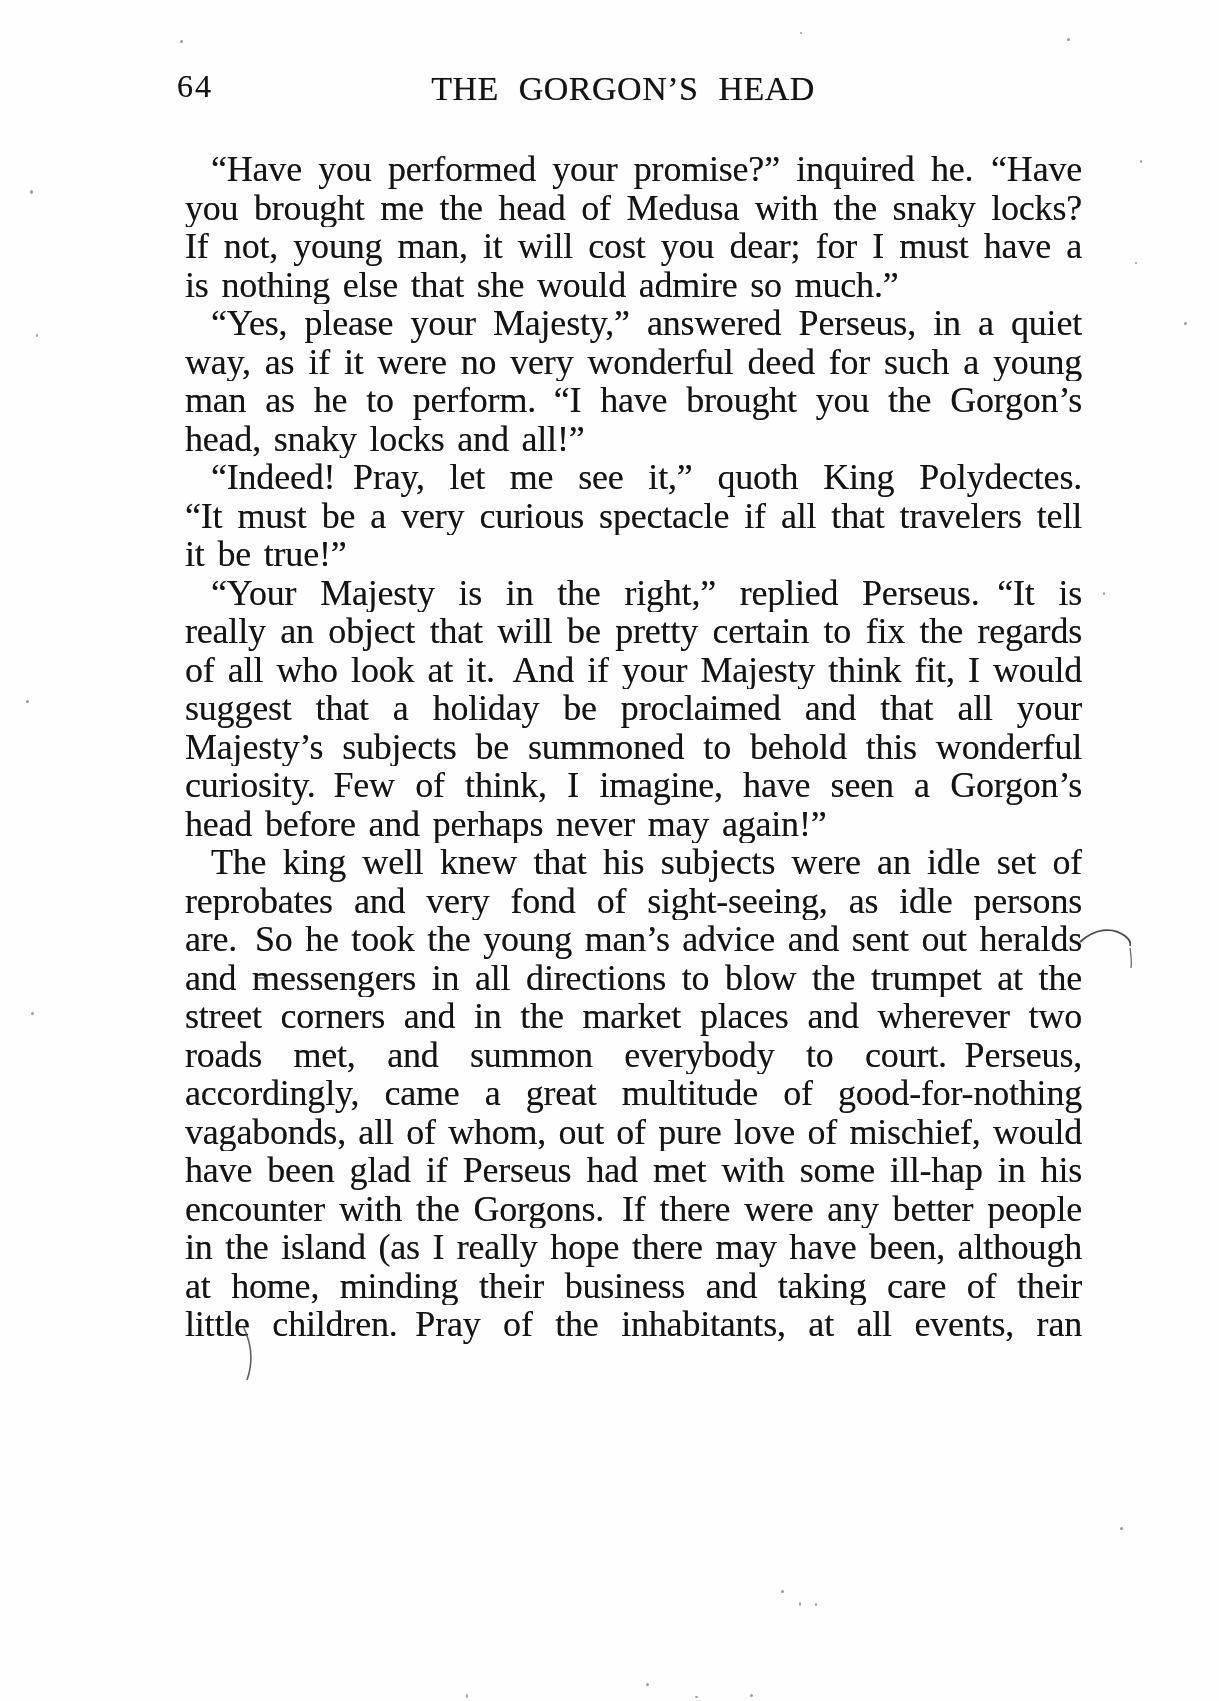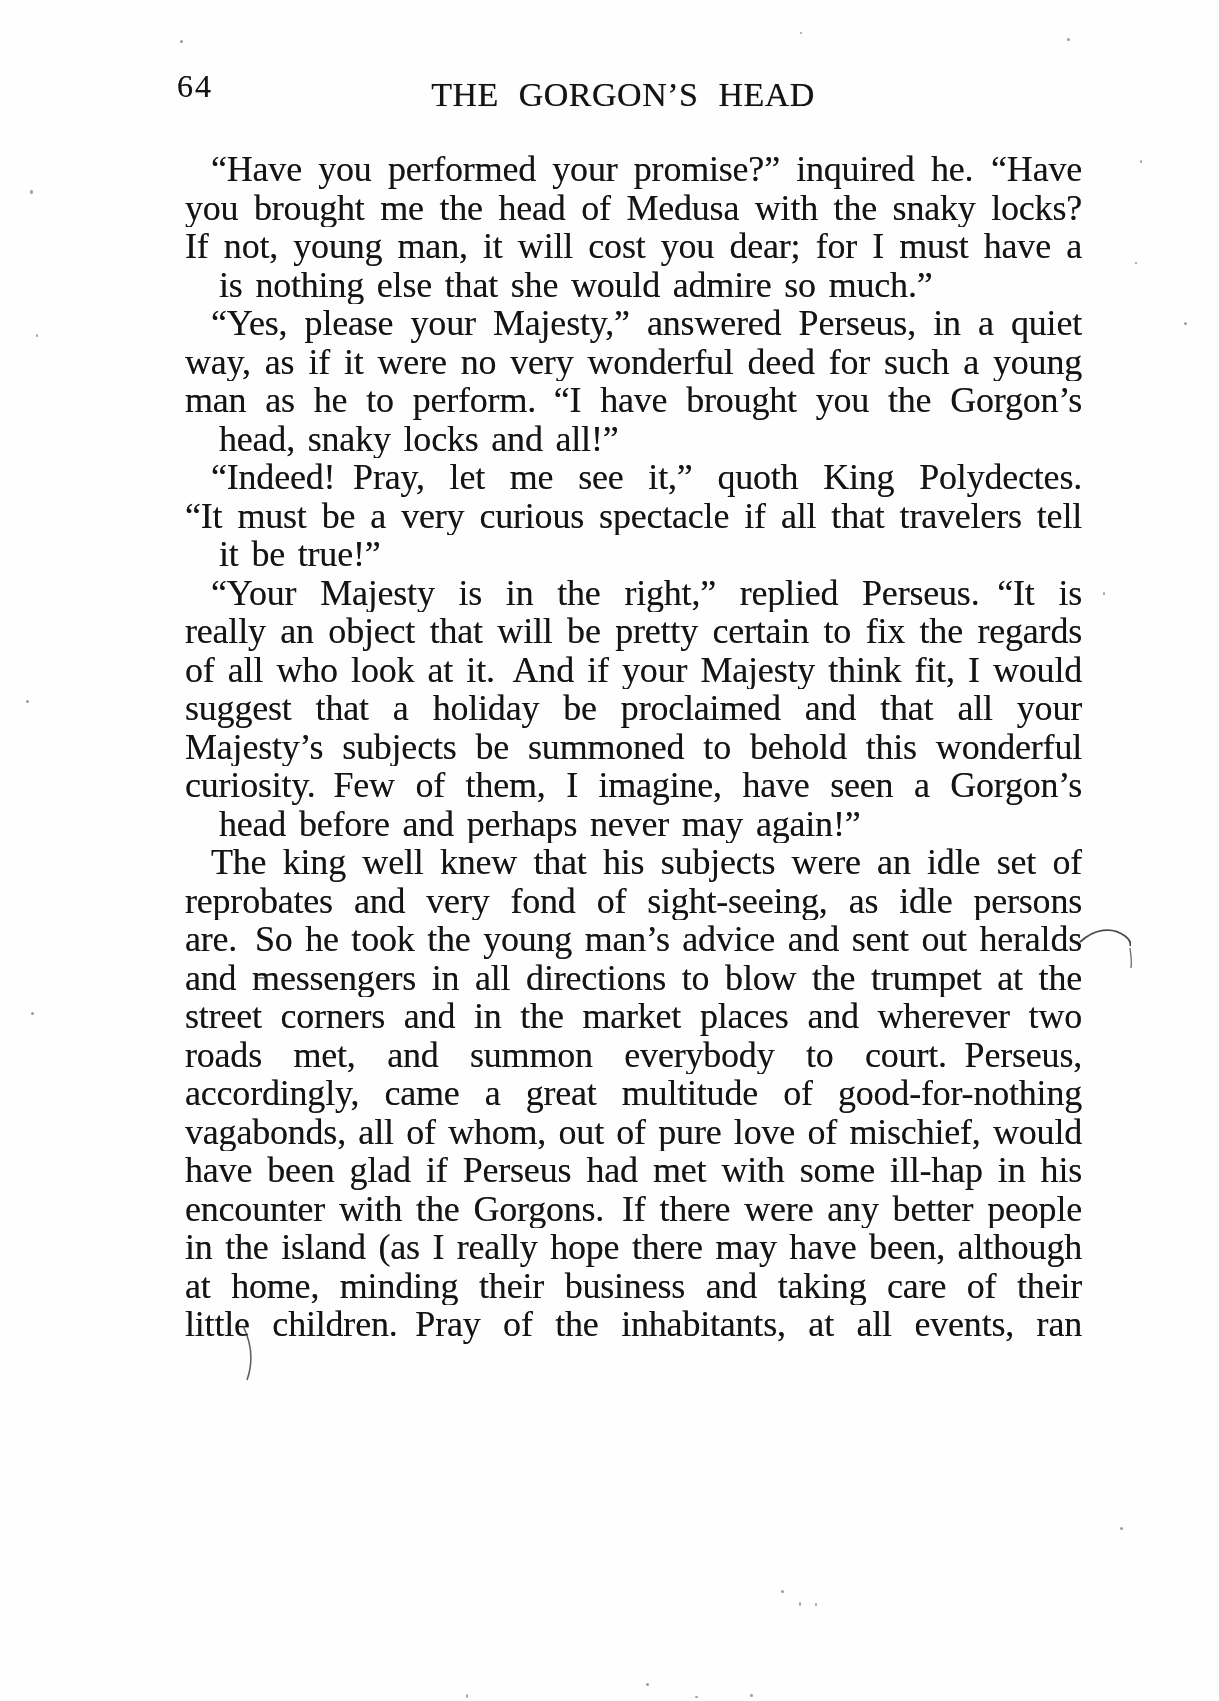--- a/index.html
+++ b/index.html
@@ -29,21 +29,21 @@
     position: absolute;
     left: 177px;
     top: 4px;
     font-size: 32px;
     letter-spacing: 2px;
     text-shadow: 0 0 0.6px rgba(0,0,0,0.55);
   }
   #head-title {
     position: absolute;
     left: 623px;
-    top: 12px;
+    top: 6px;
     transform: translateX(-50%);
     font-size: 34px;
     letter-spacing: 0.5px;
     word-spacing: 11px;
     white-space: nowrap;
     text-shadow: 0 0 0.7px rgba(0,0,0,0.6);
   }
   
   #text-block {
     position: absolute;
@@ -60,21 +60,20 @@
     height: 38.5px;
     text-align: justify;
     text-align-last: justify;
     white-space: normal;
     overflow: hidden;
   }
   .bline.first { text-indent: 26px; }
   .bline.endline {
     text-align-last: left;
     word-spacing: 4px;
-    margin-left: 34px;
   }
   
   .artifact { position: absolute; pointer-events: none; }
   .speck {
     position: absolute;
     background: #4a4a4a;
     border-radius: 50%;
     opacity: 0.55;
   }
 </style>
@@ -98,21 +97,21 @@
       <div class="bline">man as he to perform. “I have brought you the Gorgon’s</div>
       <div class="bline endline">head, snaky locks and all!”</div>
       <div class="bline first">“Indeed! Pray, let me see it,” quoth King Polydectes.</div>
       <div class="bline">“It must be a very curious spectacle if all that travelers tell</div>
       <div class="bline endline">it be true!”</div>
       <div class="bline first">“Your Majesty is in the right,” replied Perseus. “It is</div>
       <div class="bline">really an object that will be pretty certain to fix the regards</div>
       <div class="bline">of all who look at it. And if your Majesty think fit, I would</div>
       <div class="bline">suggest that a holiday be proclaimed and that all your</div>
       <div class="bline">Majesty’s subjects be summoned to behold this wonderful</div>
-      <div class="bline">curiosity. Few of them, I imagine, have seen a Gorgon’s</div>
+      <div class="bline">curiosity. Few of think, I imagine, have seen a Gorgon’s</div>
       <div class="bline endline">head before and perhaps never may again!”</div>
       <div class="bline first">The king well knew that his subjects were an idle set of</div>
       <div class="bline">reprobates and very fond of sight-seeing, as idle persons usually</div>
       <div class="bline">are. So he took the young man’s advice and sent out heralds</div>
       <div class="bline">and messengers in all directions to blow the trumpet at the</div>
       <div class="bline">street corners and in the market places and wherever two</div>
       <div class="bline">roads met, and summon everybody to court. Perseus,</div>
       <div class="bline">accordingly, came a great multitude of good-for-nothing</div>
       <div class="bline">vagabonds, all of whom, out of pure love of mischief, would</div>
       <div class="bline">have been glad if Perseus had met with some ill-hap in his</div>

